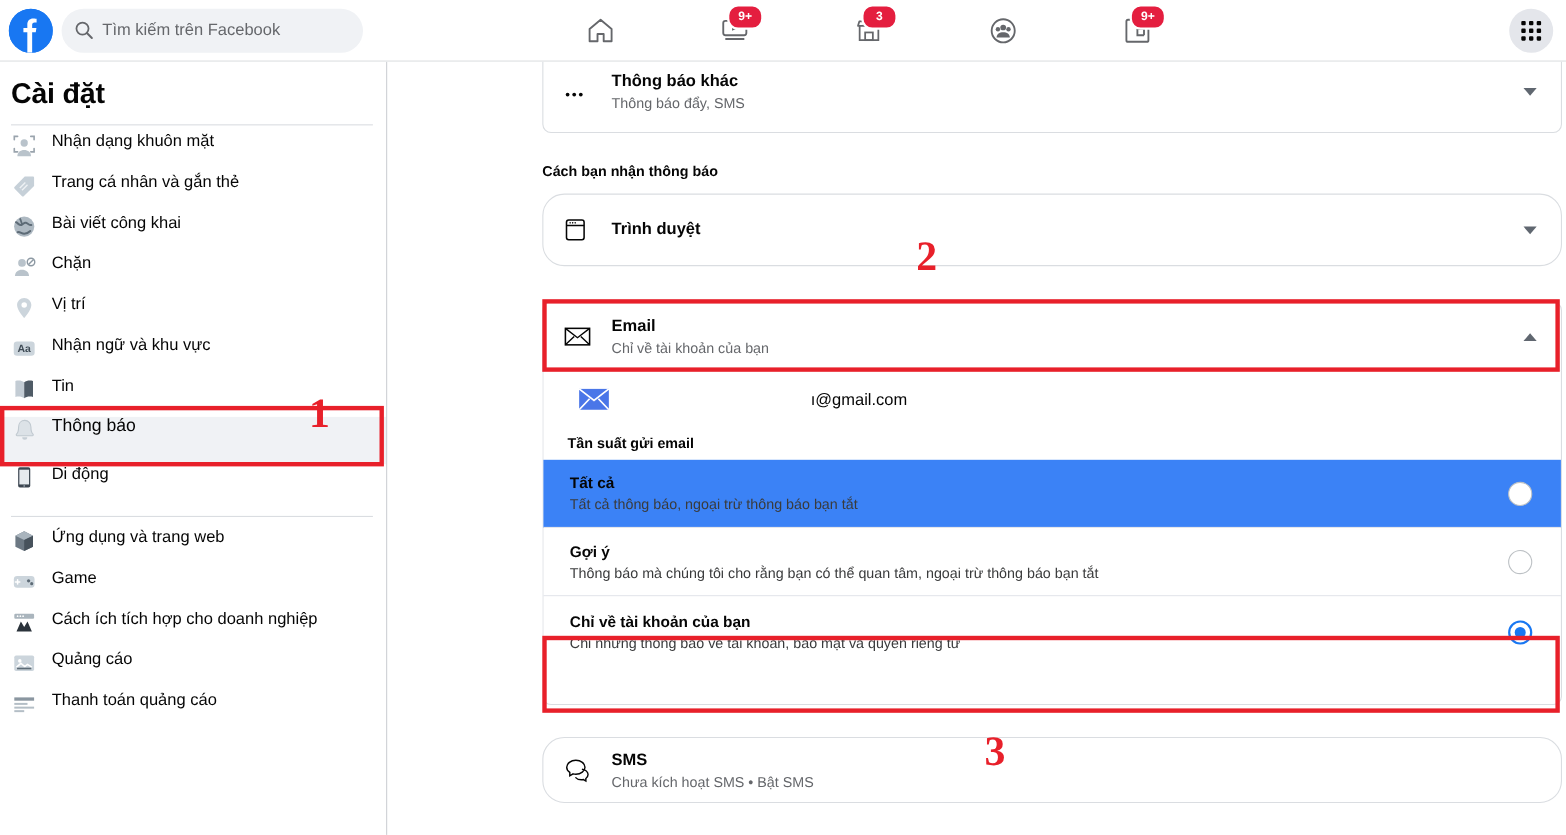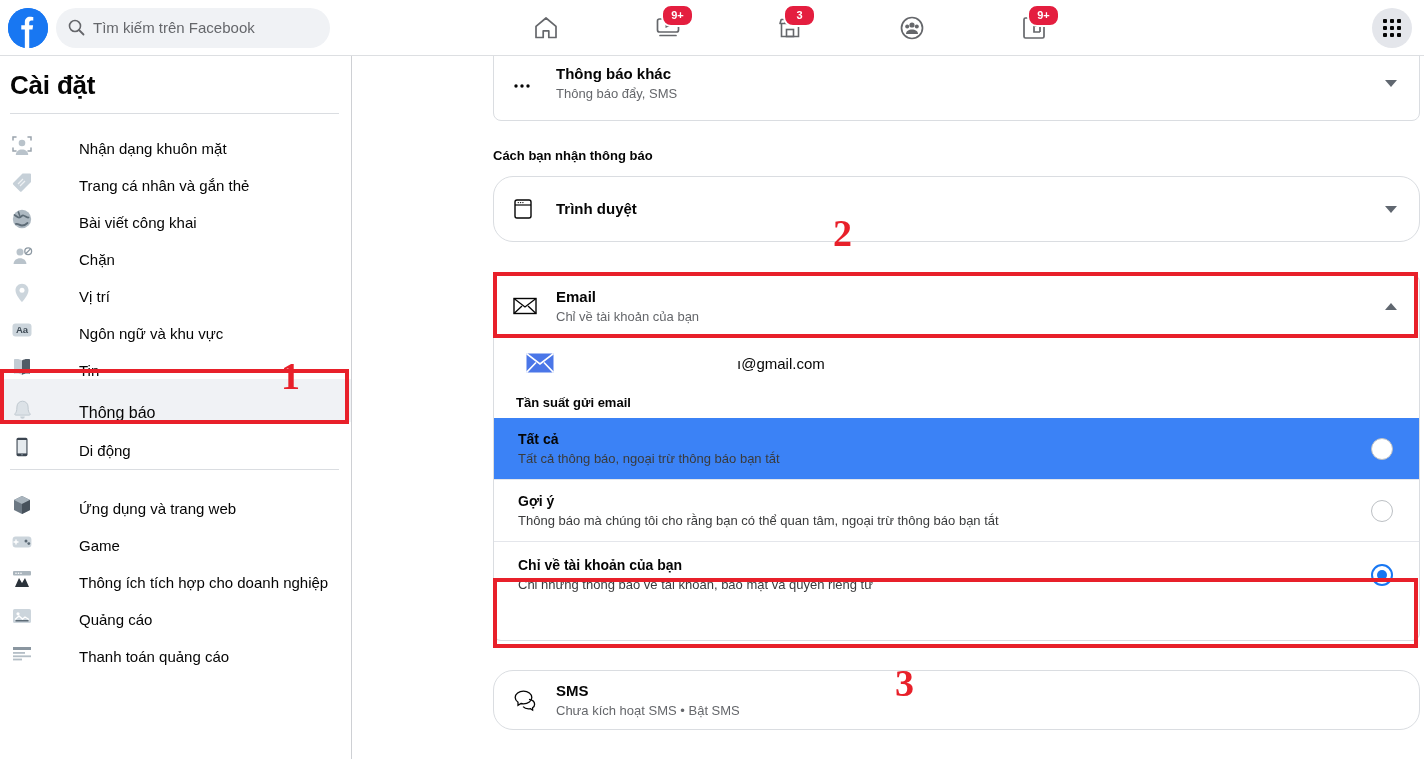--- a/index.html
+++ b/index.html
@@ -94,24 +94,23 @@
   .side-divider {
     height: 1px; background: #dadde1;
     margin: 0 12px 6px 10px;
   }
   .side-sep {
     height: 1px; background: #dadde1;
     margin: 10px 12px 10px 10px;
   }
   .side-item {
     height: 37px;
-    display: flex; align-items: flex-end;
+    display: flex; align-items: flex-start;
     padding-left: 10px;
     cursor: pointer;
-    gap: 32px;
   }
   .side-item .sico {
     width: 24px; height: 24px; flex: none;
     margin-right: 13px;
     display: flex; align-items: center; justify-content: center;
   }
   .side-item .slabel {
     font-size: 15px; color: #050505; white-space: nowrap;
   }
   .side-item.active {
@@ -399,21 +398,21 @@
     <span class="slabel">Vị trí</span>
   </div>
 
   <div class="side-item">
     <span class="sico">
       <svg width="22" height="22" viewBox="0 0 22 22">
         <rect x="1.5" y="4.5" width="19" height="13" rx="3" fill="#ccd5dc"></rect>
         <text x="11" y="14.4" font-family="Liberation Sans, sans-serif" font-size="9.5" font-weight="bold" fill="#3f4b55" text-anchor="middle">Aa</text>
       </svg>
     </span>
-    <span class="slabel">Ngôn ngữ và khu vực</span>
+    <span class="slabel">Nhận ngữ và khu vực</span>
   </div>
 
   <div class="side-item">
     <span class="sico">
       <svg width="22" height="22" viewBox="0 0 22 22">
         <path d="M11 4.5C9 2.8 5.6 2.6 3 3.3v14.5c2.6-.7 6 -.5 8 1.2V4.5z" fill="#c3ccd4"></path>
         <path d="M11 4.5c2-1.7 5.4-1.9 8-1.2v14.5c-2.6-.7-6-.5-8 1.2V4.5z" fill="#4f5b66"></path>
       </svg>
     </span>
     <span class="slabel">Tin</span>
@@ -468,21 +467,21 @@
   <div class="side-item">
     <span class="sico">
       <svg width="22" height="22" viewBox="0 0 22 22">
         <rect x="2" y="3" width="18" height="4.5" rx="1" fill="#aab5bd"></rect>
         <circle cx="5" cy="5.2" r="0.8" fill="#fff"></circle>
         <circle cx="7.5" cy="5.2" r="0.8" fill="#fff"></circle>
         <circle cx="10" cy="5.2" r="0.8" fill="#fff"></circle>
         <path d="M4 19l4-9 3 5 3-5 4 9H4z" fill="#2b333b"></path>
       </svg>
     </span>
-    <span class="slabel">Thông ích tích hợp cho doanh nghiệp</span>
+    <span class="slabel">Cách ích tích hợp cho doanh nghiệp</span>
   </div>
 
   <div class="side-item">
     <span class="sico">
       <svg width="22" height="22" viewBox="0 0 22 22">
         <rect x="2" y="4" width="18" height="14" rx="1.6" fill="#ccd5dc"></rect>
         <circle cx="7" cy="8.8" r="1.6" fill="#fff"></circle>
         <path d="M4 14.5l4-3.5 3.5 3 2.5-2 4 2.5" fill="none" stroke="#fff" stroke-width="1.4"></path>
         <rect x="4.5" y="15" width="13" height="1.5" fill="#5d6b76"></rect>
       </svg>

